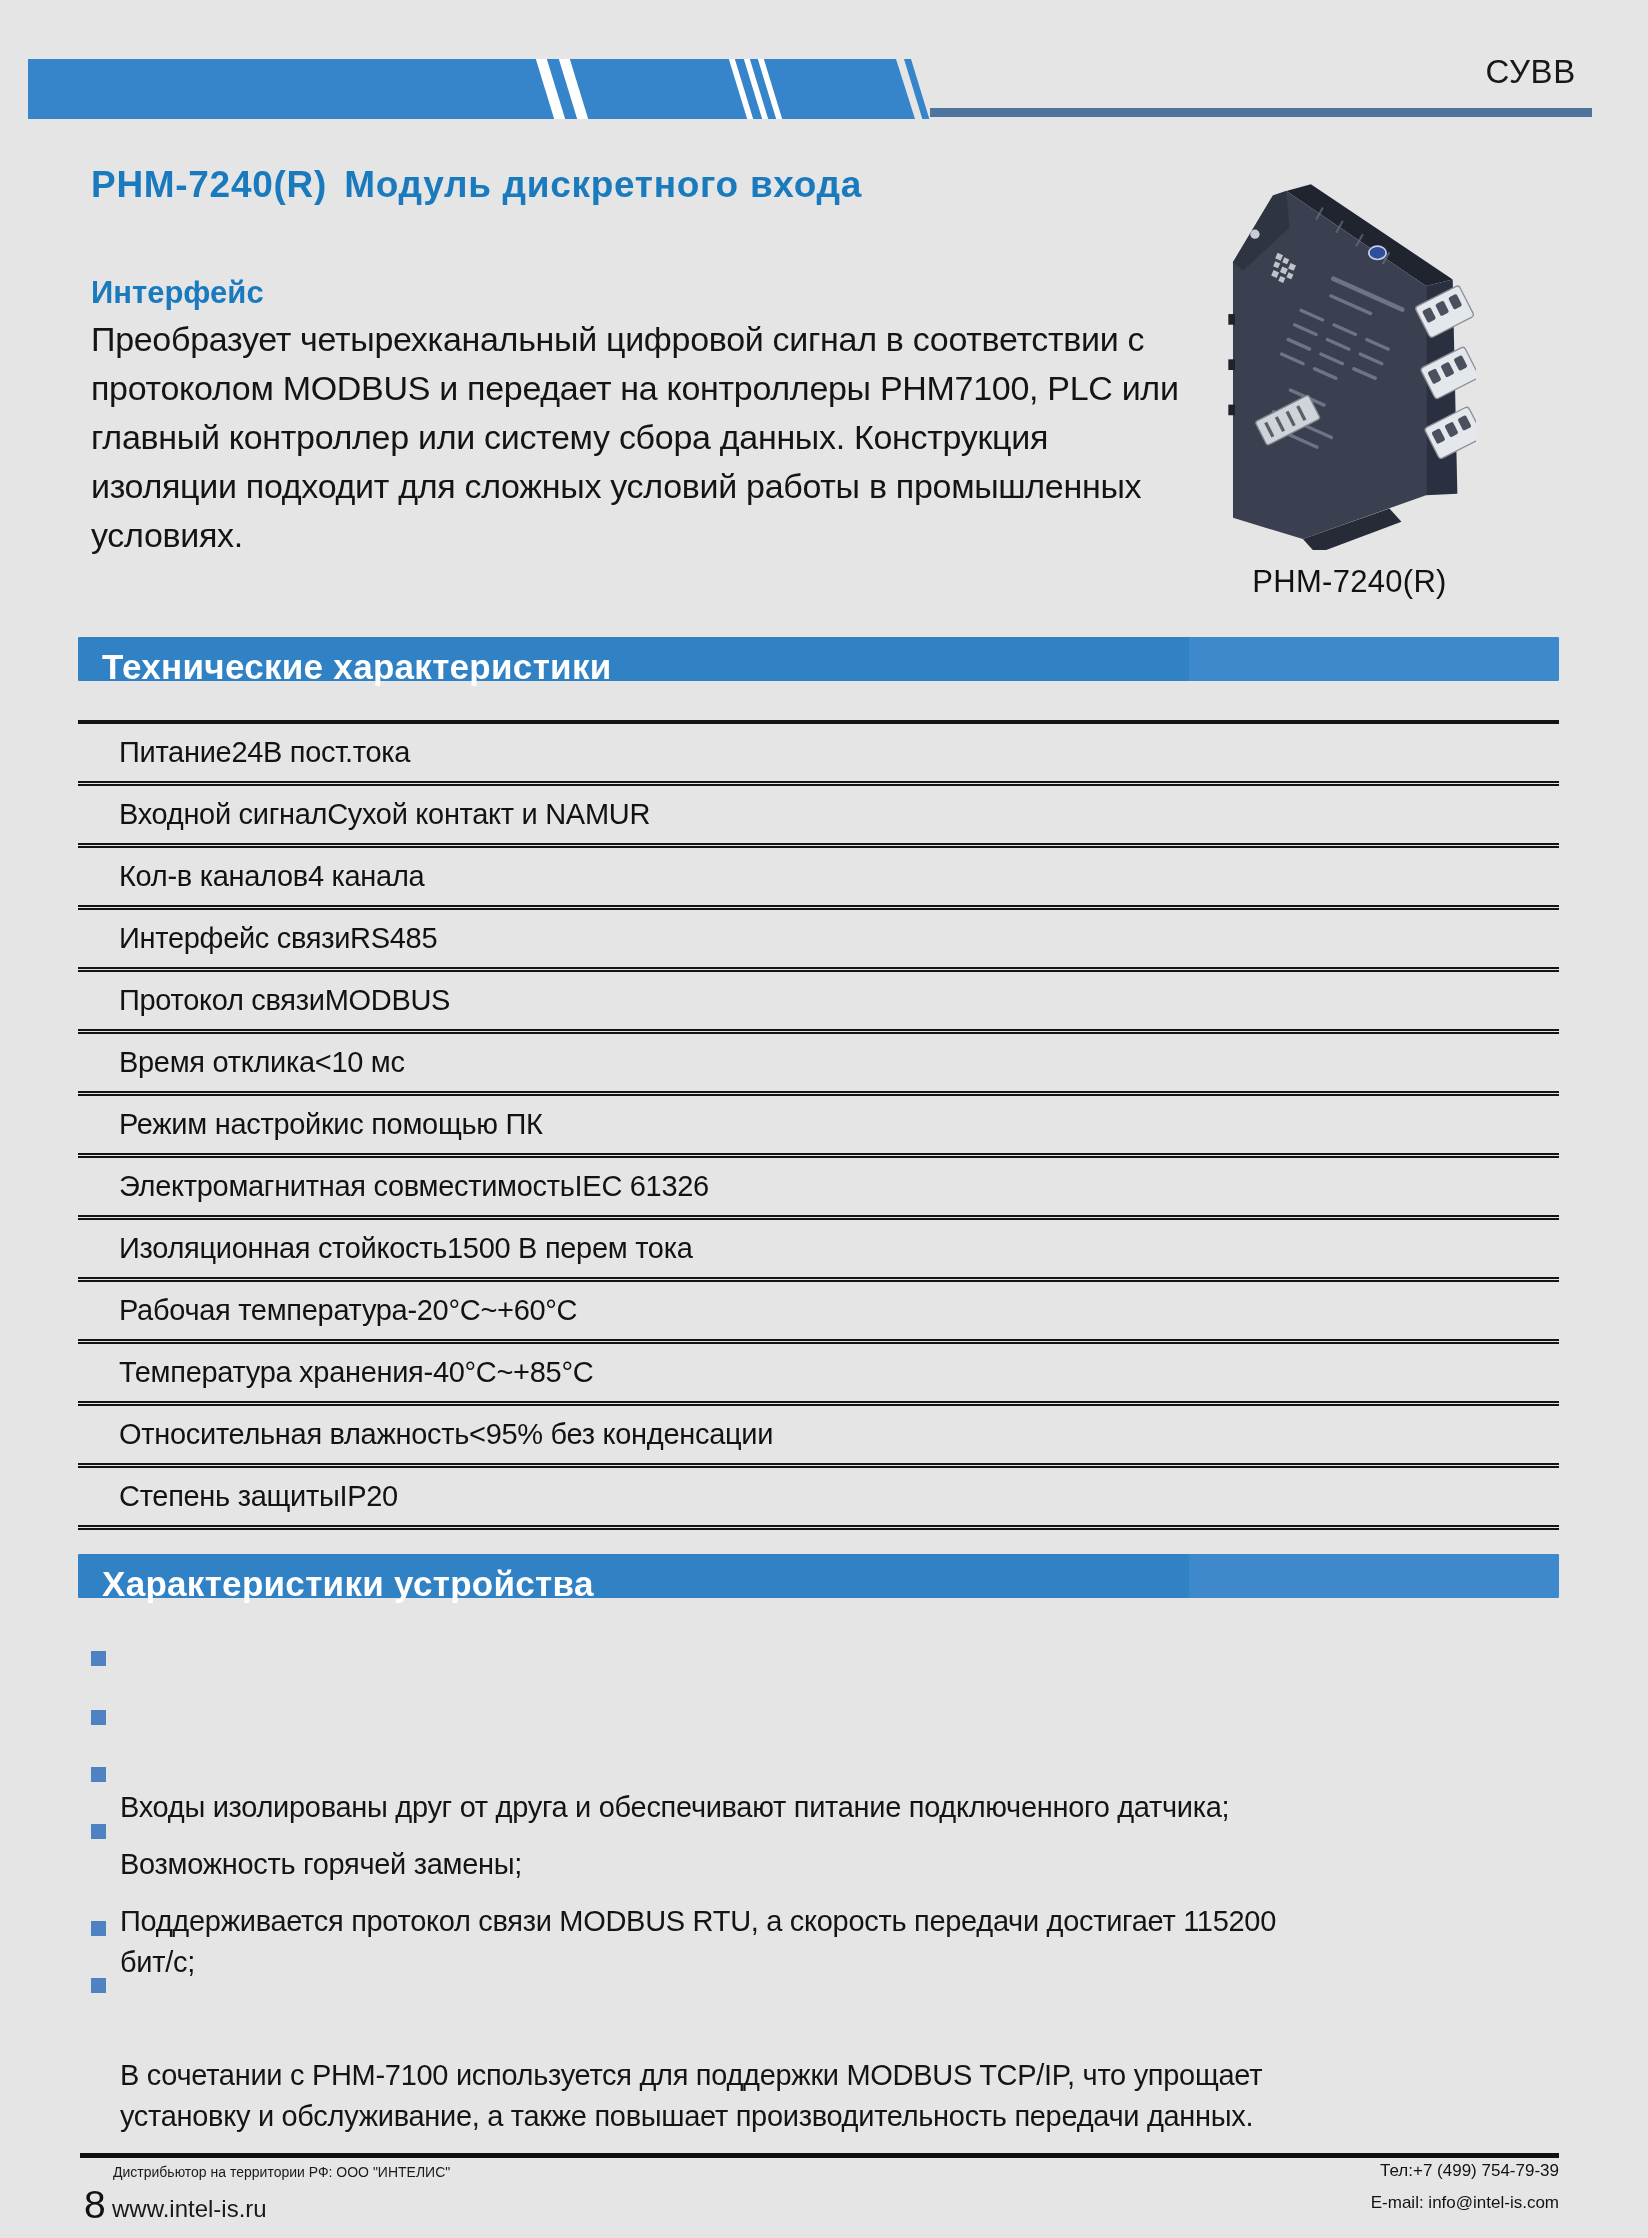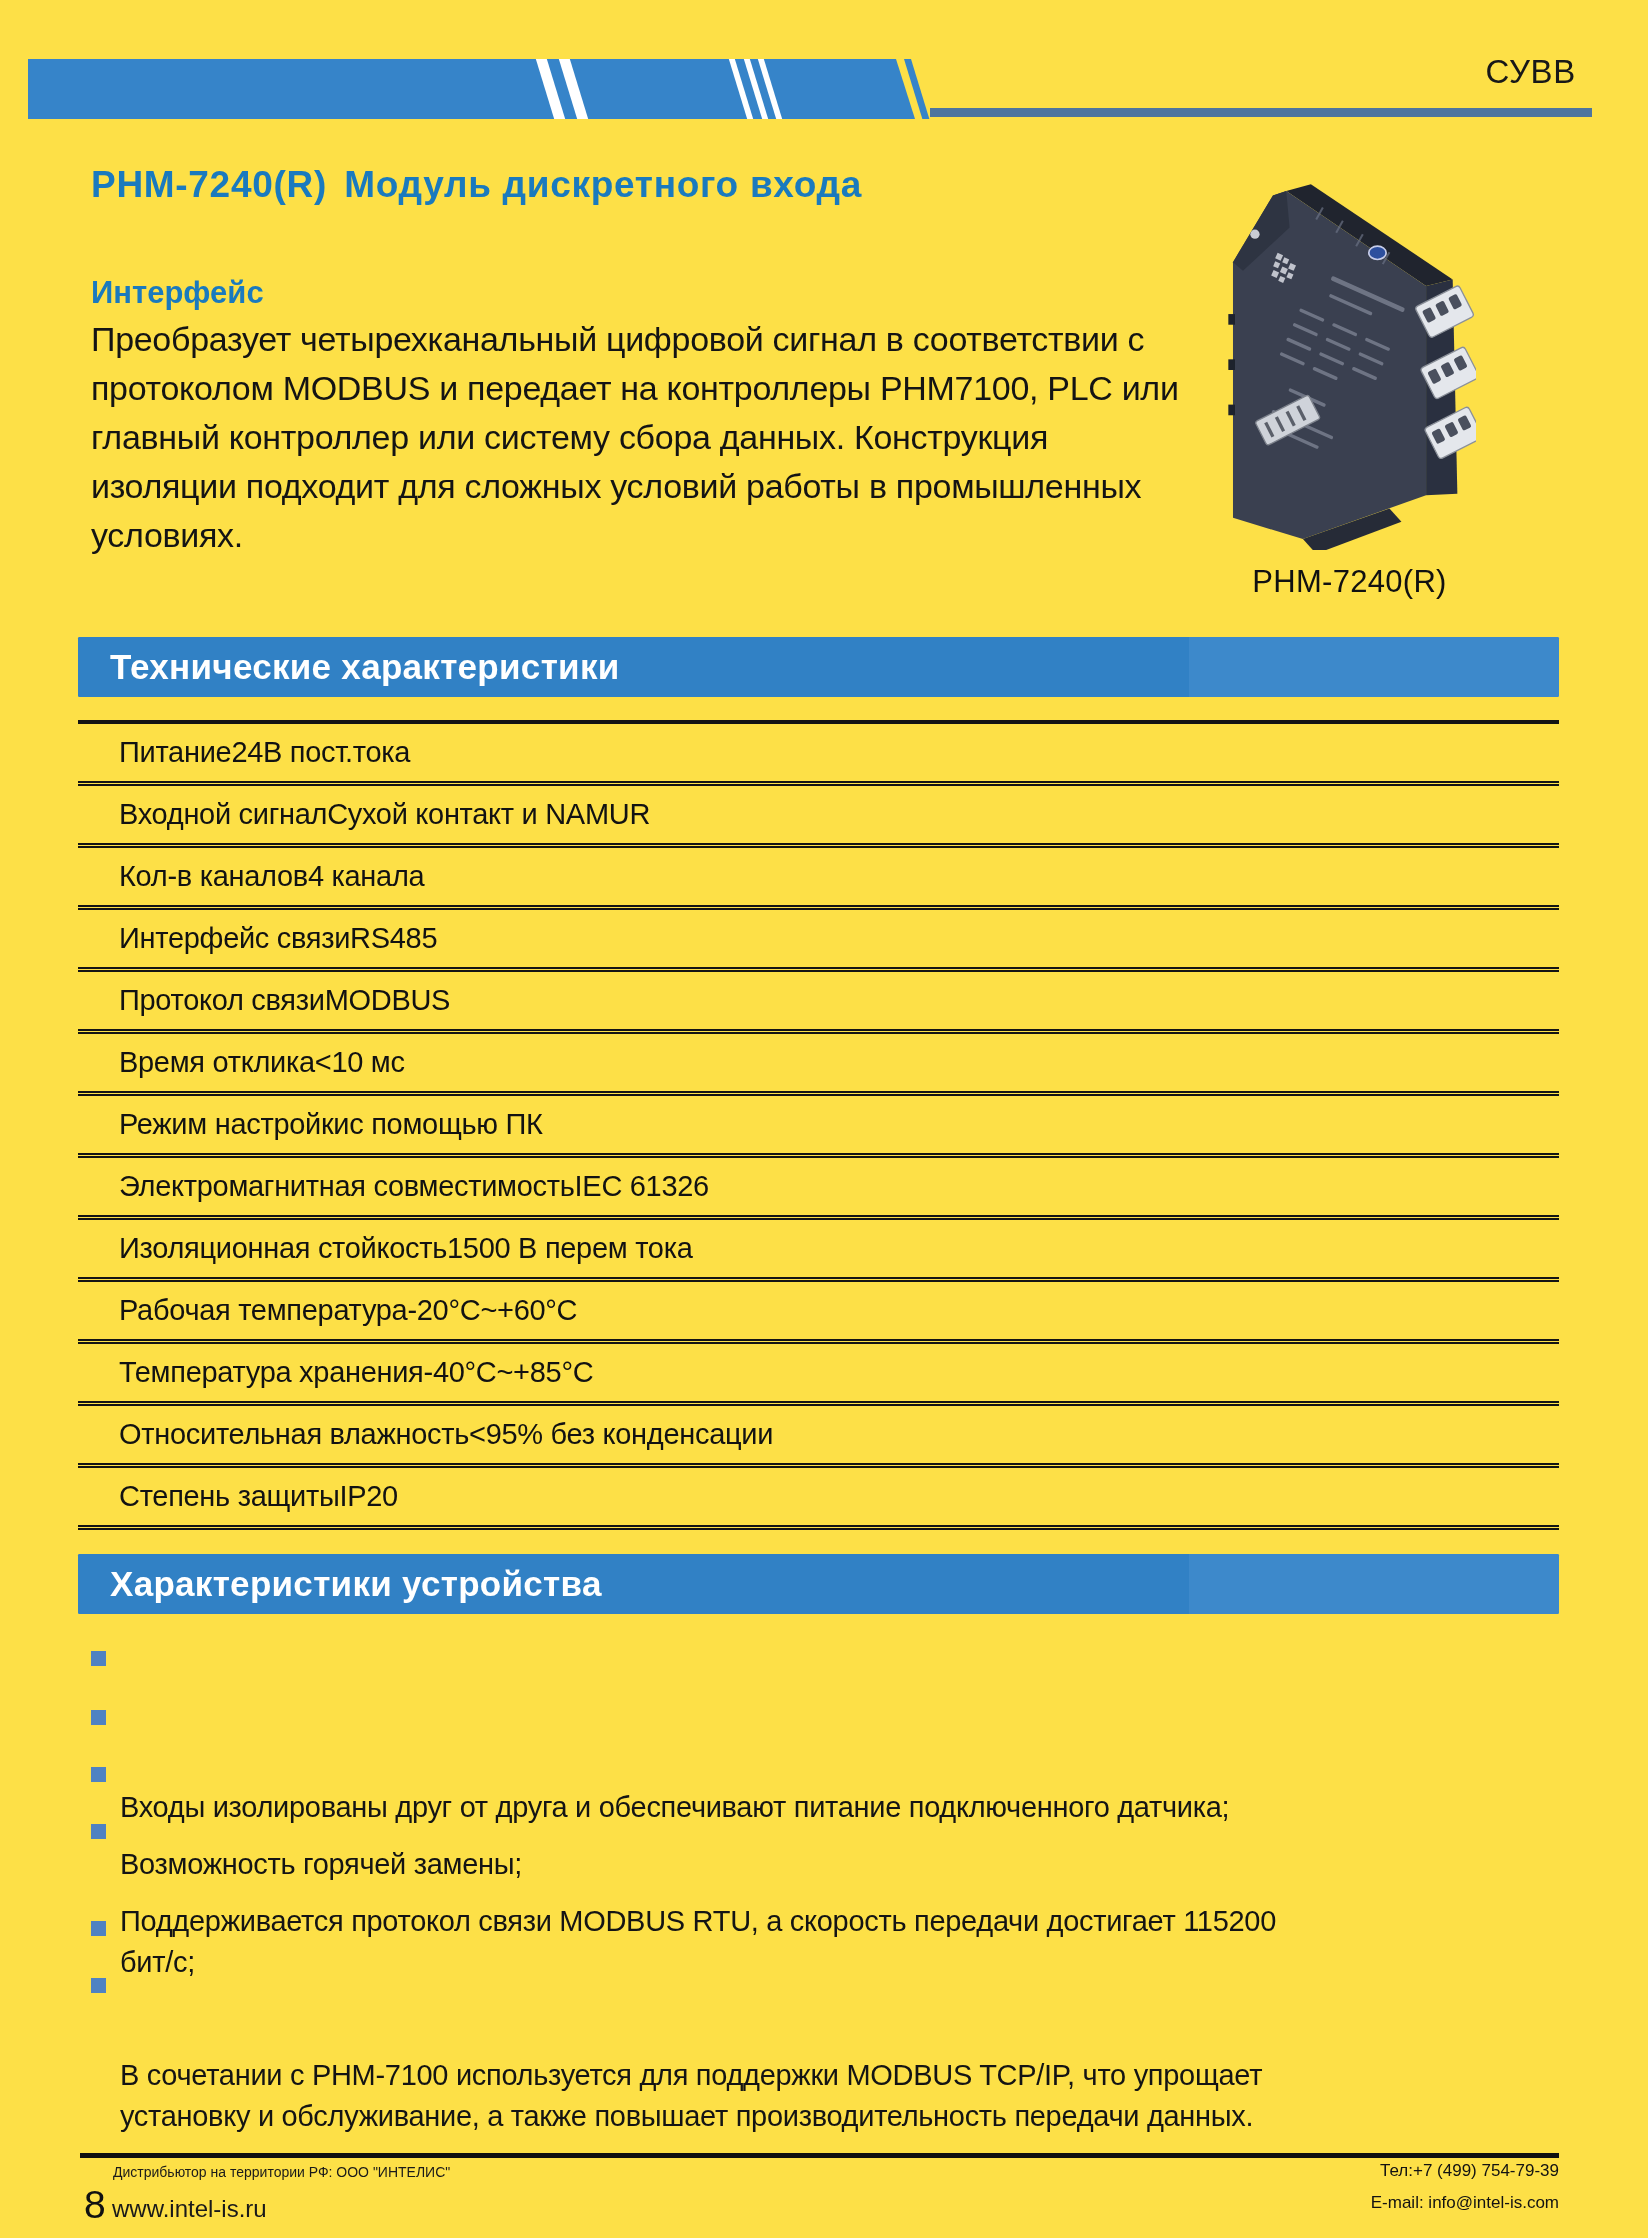--- a/index.html
+++ b/index.html
@@ -1,17 +1,17 @@
 <!DOCTYPE html>
 <html style="font-size:10.6px"><head>
 <meta charset="utf-8">
 <style>
   html,body{margin:0;padding:0;background:#888;}
   .page{
-    position:relative;width:1649px;height:2239px;background:#fde047;
+    position:relative;width:1649px;height:2239px;background:#e5e5e5;
     font-family:"Liberation Sans","DejaVu Sans",sans-serif;color:#161616;
     overflow:hidden;margin:0 auto;
   }
   
   .hdr-bar{
     position:absolute;left:28px;top:59px;width:896px;height:60px;
     background:#3684c9;
     clip-path:polygon(0 0,868px 0,887px 100%,0 100%);
   }
   .hdr-slash{position:absolute;top:-4px;height:68px;background:#ffffff;transform:skewX(17deg);}
@@ -39,25 +39,25 @@
     white-space:pre-line;letter-spacing:-0.3px;
   }
   
   .product{position:absolute;left:1223px;top:178px;width:253px;height:372px;}
   .product-caption{
     position:absolute;left:1223px;top:564px;width:253px;text-align:center;
     font-size:31px;color:#111111;letter-spacing:0.3px;
   }
   
   .section-bar{
-    position:absolute;left:78px;width:1481px;height:60px;
+    position:absolute;left:78px;width:1481px;height:44px;
     background:linear-gradient(to right,#3181c5 0 75%,#3d89cb 75%);
     border-radius:1.3px;
     color:#ffffff;font-size:35px;font-weight:bold;line-height:60px;
-    padding-left:32px;box-sizing:border-box;letter-spacing:0.3px;
+    padding-left:24px;box-sizing:border-box;letter-spacing:0.3px;
   }
   .bar-specs{top:637px;}
   .bar-features{top:1554px;}
   
   .spec-table{
     position:absolute;left:78px;top:720px;width:1481px;
     border-top:4.7px solid #141414;
   }
   .spec-row{
     display:flex;justify-content:flex-start;align-items:center;

